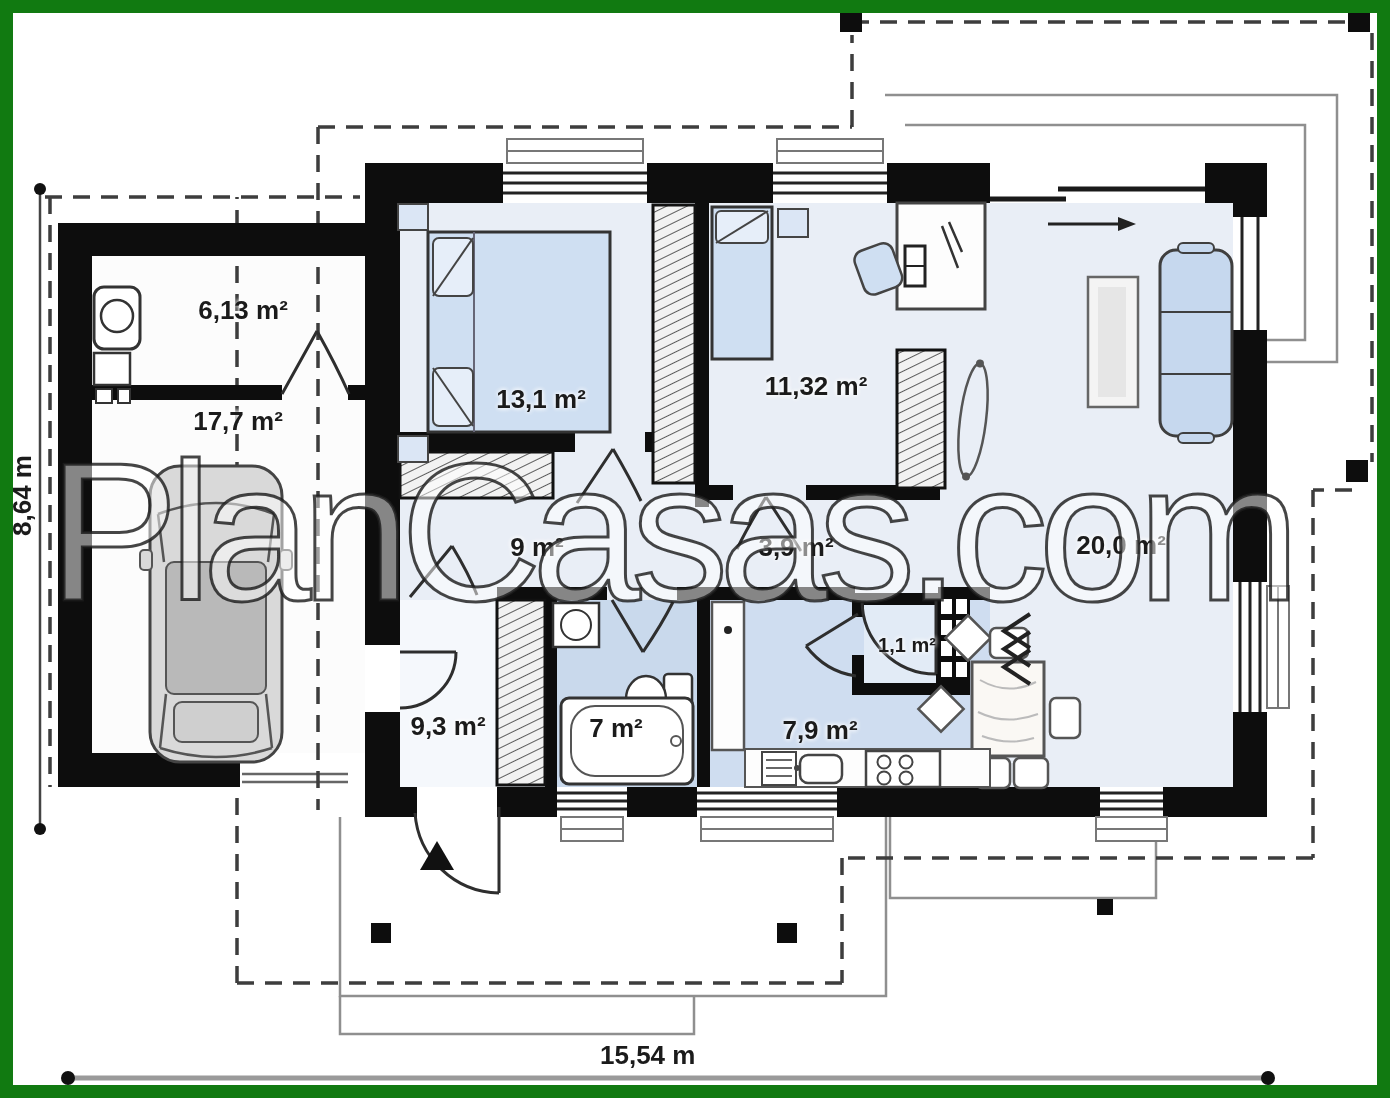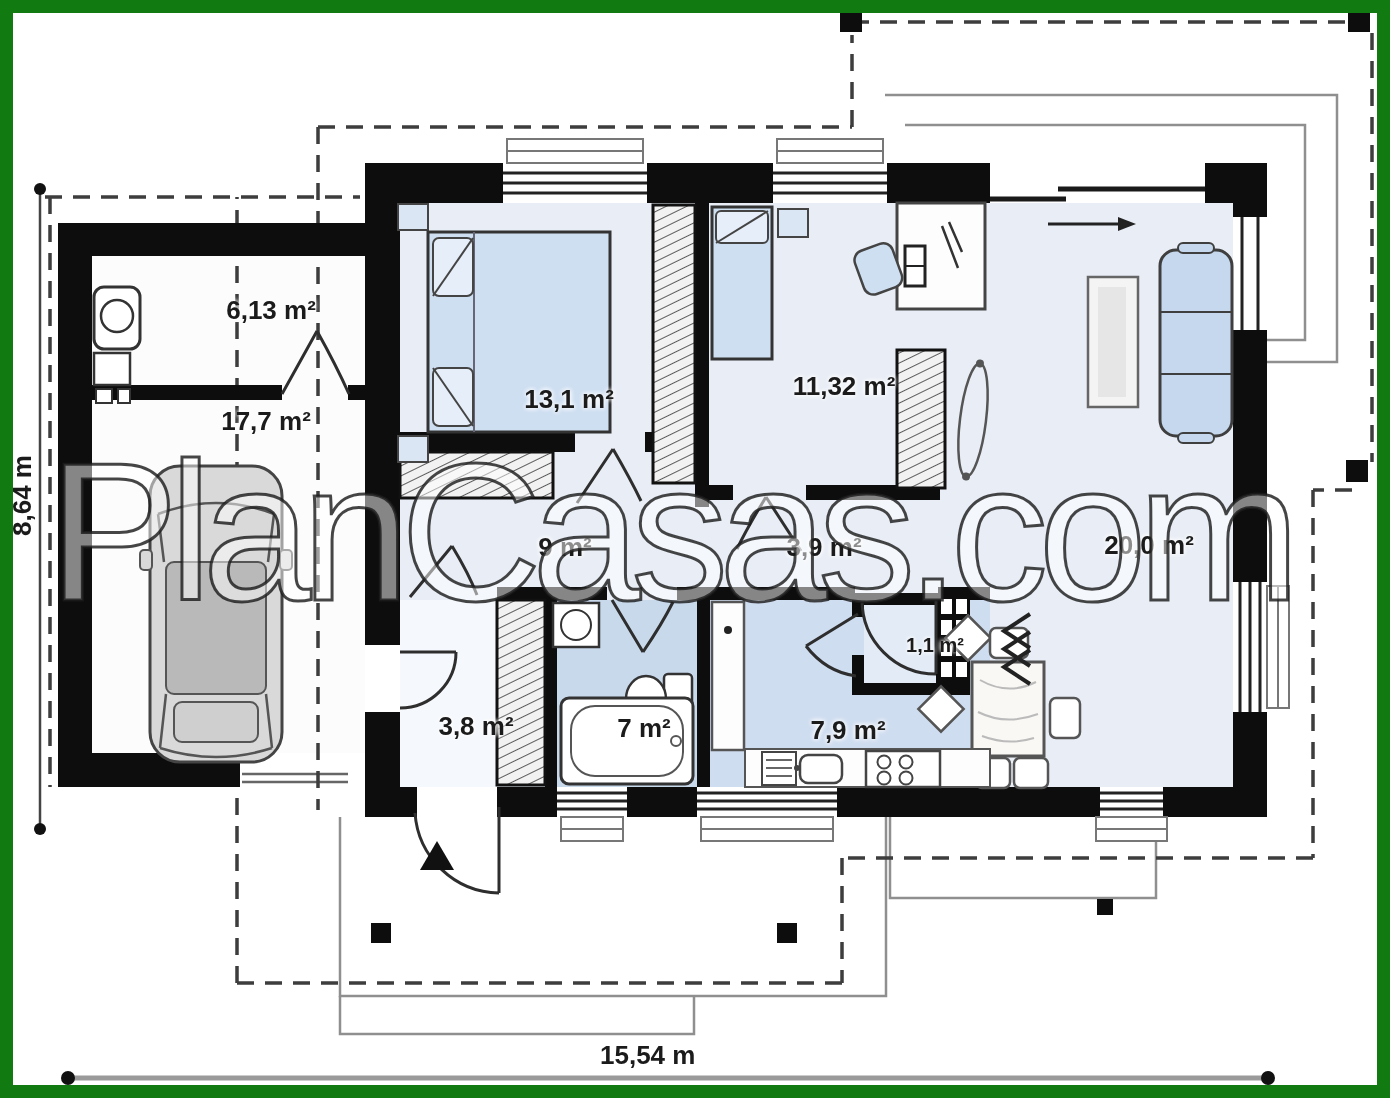--- a/index.html
+++ b/index.html
@@ -10,21 +10,20 @@
   #frame{
     position:absolute;inset:0;border:13px solid #117a11;box-sizing:border-box;
     z-index:60;pointer-events:none;
   }
   #plan-svg{position:absolute;left:0;top:0;z-index:1;}
   .room-label{
     position:absolute;transform:translate(-50%,-50%);
     font-weight:bold;font-size:26px;color:#1b1b1b;white-space:nowrap;z-index:20;
     text-shadow:0 0 5px #fff,0 0 5px #fff;
     letter-spacing:0px;
-    margin-left:28px;
   }
   .room-label.small{font-size:20px;}
   .dim-label{
     position:absolute;font-weight:bold;font-size:26px;color:#1b1b1b;
     white-space:nowrap;z-index:20;
   }
   #dim-left{
     left:-58px;top:480px;width:160px;text-align:center;
     transform:rotate(-90deg);transform-origin:center center;
   }
@@ -333,21 +332,21 @@
 </svg>
 </div>
 
 <div class="room-label" style="left:243px;top:310px">6,13 m²</div>
 <div class="room-label" style="left:238px;top:421px">17,7 m²</div>
 <div class="room-label" style="left:541px;top:399px">13,1 m²</div>
 <div class="room-label" style="left:816px;top:386px">11,32 m²</div>
 <div class="room-label" style="left:537px;top:547px">9 m²</div>
 <div class="room-label" style="left:796px;top:547px">3,9 m²</div>
 <div class="room-label" style="left:1121px;top:545px">20,0 m²</div>
-<div class="room-label" style="left:448px;top:726px">3,8 m²</div>
+<div class="room-label" style="left:448px;top:726px">9,3 m²</div>
 <div class="room-label" style="left:616px;top:728px">7 m²</div>
 <div class="room-label small" style="left:907px;top:645px">1,1 m²</div>
 <div class="room-label" style="left:820px;top:730px">7,9 m²</div>
 
 <div id="dim-left" class="dim-label">8,64 m</div>
 <div id="dim-bottom" class="dim-label">15,54 m</div>
 
 <div id="watermark">PlanCasas.com</div>
 
 </body></html>

